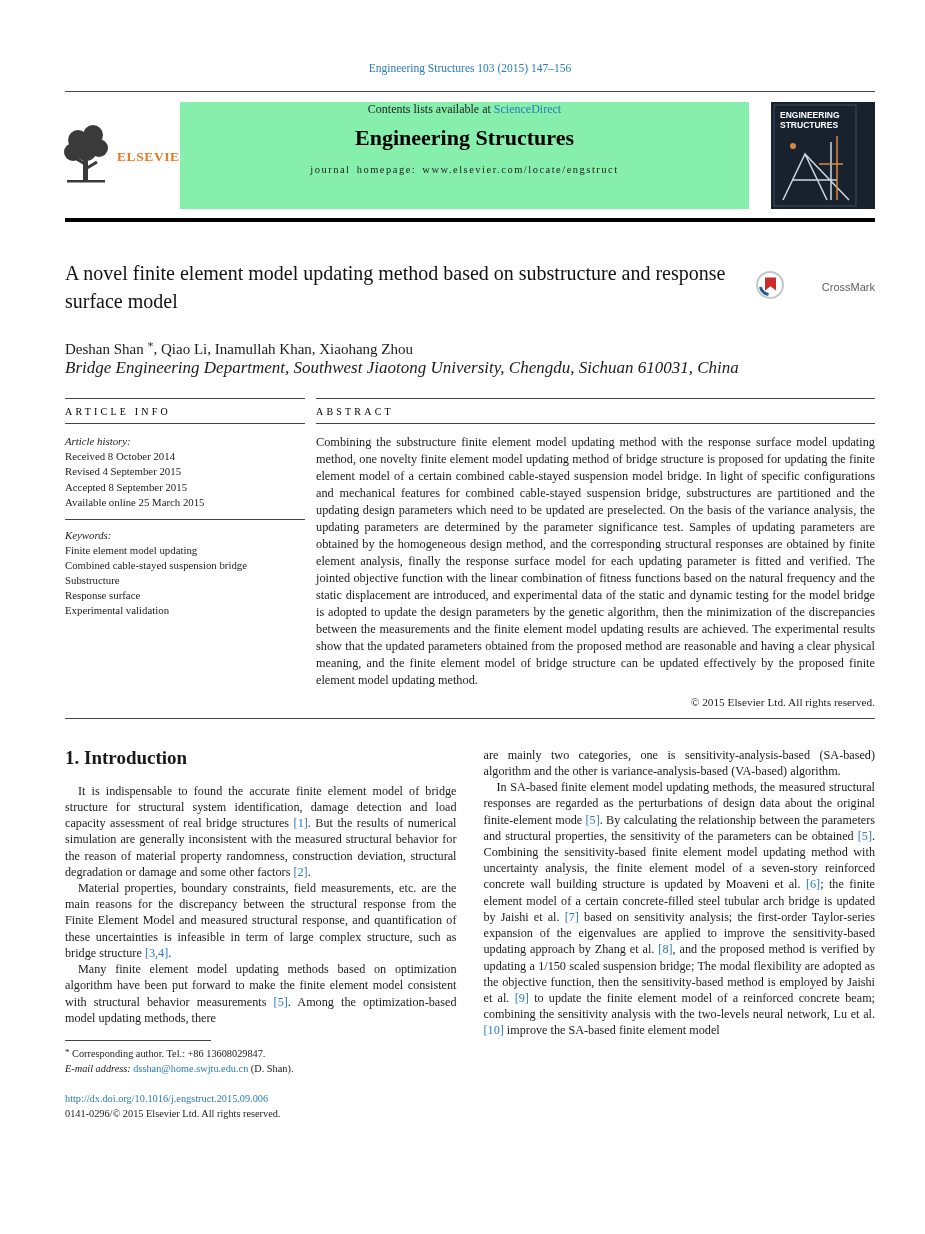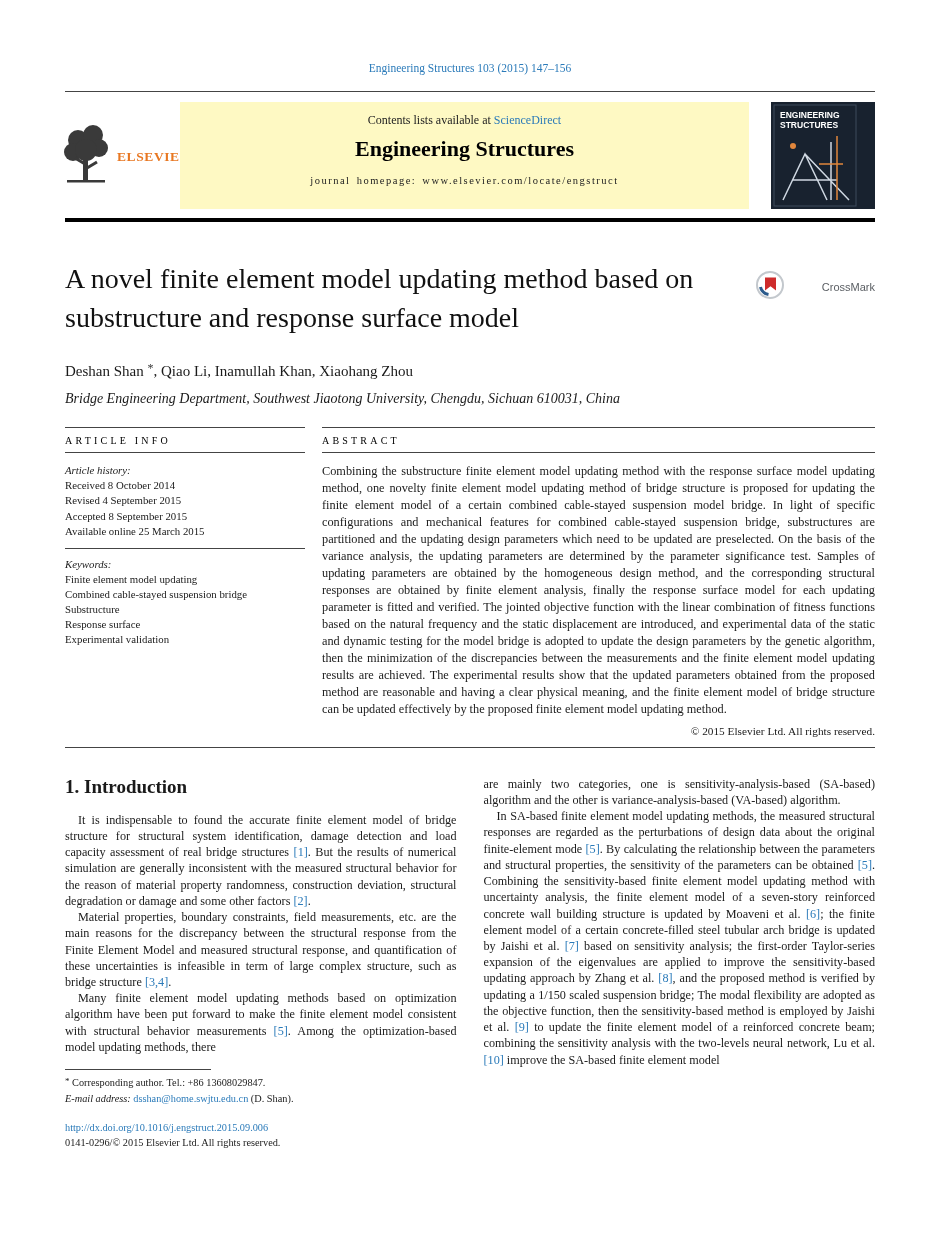--- a/index.html
+++ b/index.html
@@ -11,39 +11,39 @@
     padding:62px 50px 0 65px; overflow:hidden; position:relative;
   }
   .top-ref { text-align:center; font-size:11.5px; }
   .top-ref a { color:var(--accent); text-decoration:none; cursor:pointer; }
   .rule-thin { border-top:1px solid #444; height:0; }
   .top-rule { margin-top:17px; }
 
   .header-band { display:flex; margin-top:10px; height:107px; }
   .logo-box { width:115px; display:flex; flex-direction:row; align-items:center; justify-content:center; cursor:pointer; }
   .elsevier-text { color:#e87722; font-weight:bold; font-size:13.5px; letter-spacing:0.6px; margin-top:2px; }
-  .band-center { flex:1; background:#fef9c3; text-align:center; padding-top:11px; }
+  .band-center { flex:1; background:#86efac; text-align:center; }
   .contents-line { font-size:12px; color:#222; }
   .contents-line .link { color:var(--accent); cursor:pointer; }
   .journal-title { font-size:22px; font-weight:bold; margin-top:8px; color:#000; }
   .homepage-line { font-size:10.5px; letter-spacing:1.5px; word-spacing:2px; margin-top:13px; color:#222; cursor:pointer; }
   .cover-thumb { width:104px; margin-left:22px; background:#18222f; overflow:hidden; cursor:pointer; }
 
   .thick-rule { height:4px; background:#000; margin-top:9px; }
 
   .title-row { display:flex; margin-top:38px; justify-content:space-between; align-items:flex-start; }
-  h1.article-title { font-weight:normal; font-size:28px; line-height:1.38; width:700px; color:#111; }
+  h1.article-title { font-weight:normal; font-size:20px; line-height:1.38; width:700px; color:#111; }
   .crossmark { display:flex; align-items:center; gap:5px; margin-top:10px; cursor:pointer; }
   .crossmark-label { font-family:"Liberation Sans", sans-serif; font-size:11px; color:#5a5e63;padding-left:32px; }
 
   .authors { margin-top:24px; font-size:15px; }
   .authors .marker { font-size:12px; vertical-align:4px; color:#333; cursor:pointer; }
-  .affiliation { margin-top:11px; font-size:14px; font-style:italic; }
+  .affiliation { font-size:17px; font-style:italic; }
 
-  .info-abstract { display:flex; gap:17px; margin-top:20px; }
+  .info-abstract { display:flex; gap:11px; margin-top:20px; }
   .info-col { width:240px; flex-shrink:0; }
   .abs-col { flex:1; }
   .col-heading { font-size:10px; letter-spacing:3.2px; text-transform:uppercase; padding:7px 0 6px 0; color:#000; }
   .info-body { font-size:10.8px; line-height:1.4; margin-top:10px; }
   .info-label { font-style:italic; }
   .info-divider { border-top:1px solid #444; margin:9px 0 8px 0; }
   .abstract-text { font-size:12.3px; line-height:1.38; text-align:justify; margin-top:10px; }
   .copyright { text-align:right; font-size:11.3px; margin-top:7px; }
   .full-rule { border-top:1px solid #444; margin-top:10px; }
 

